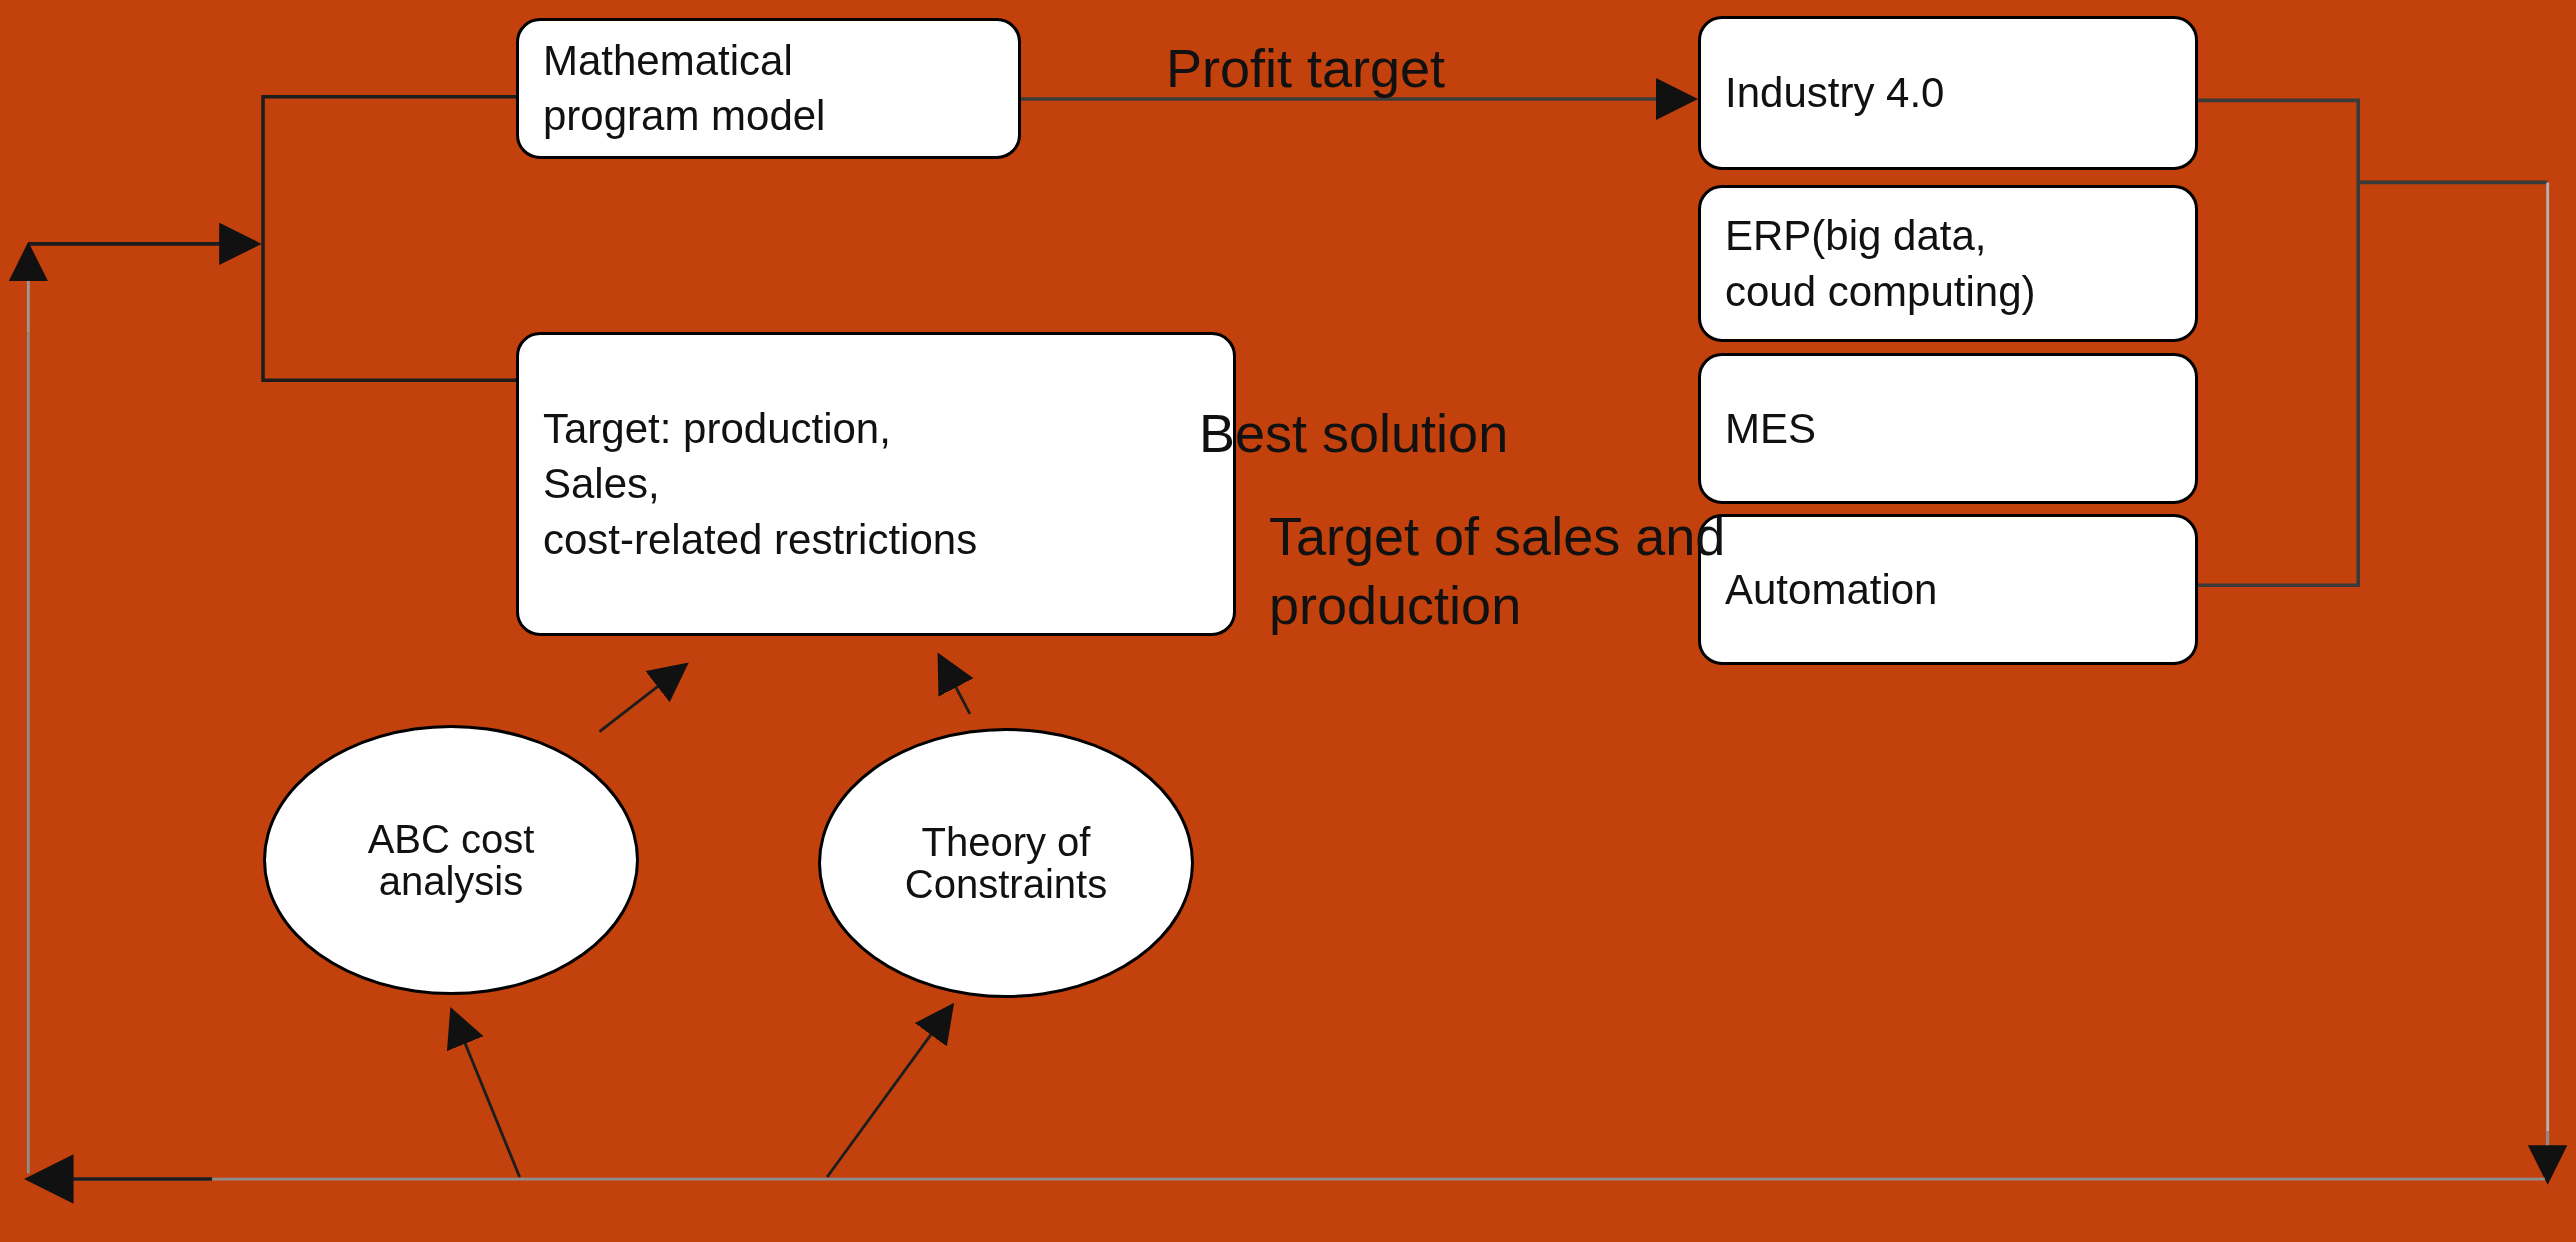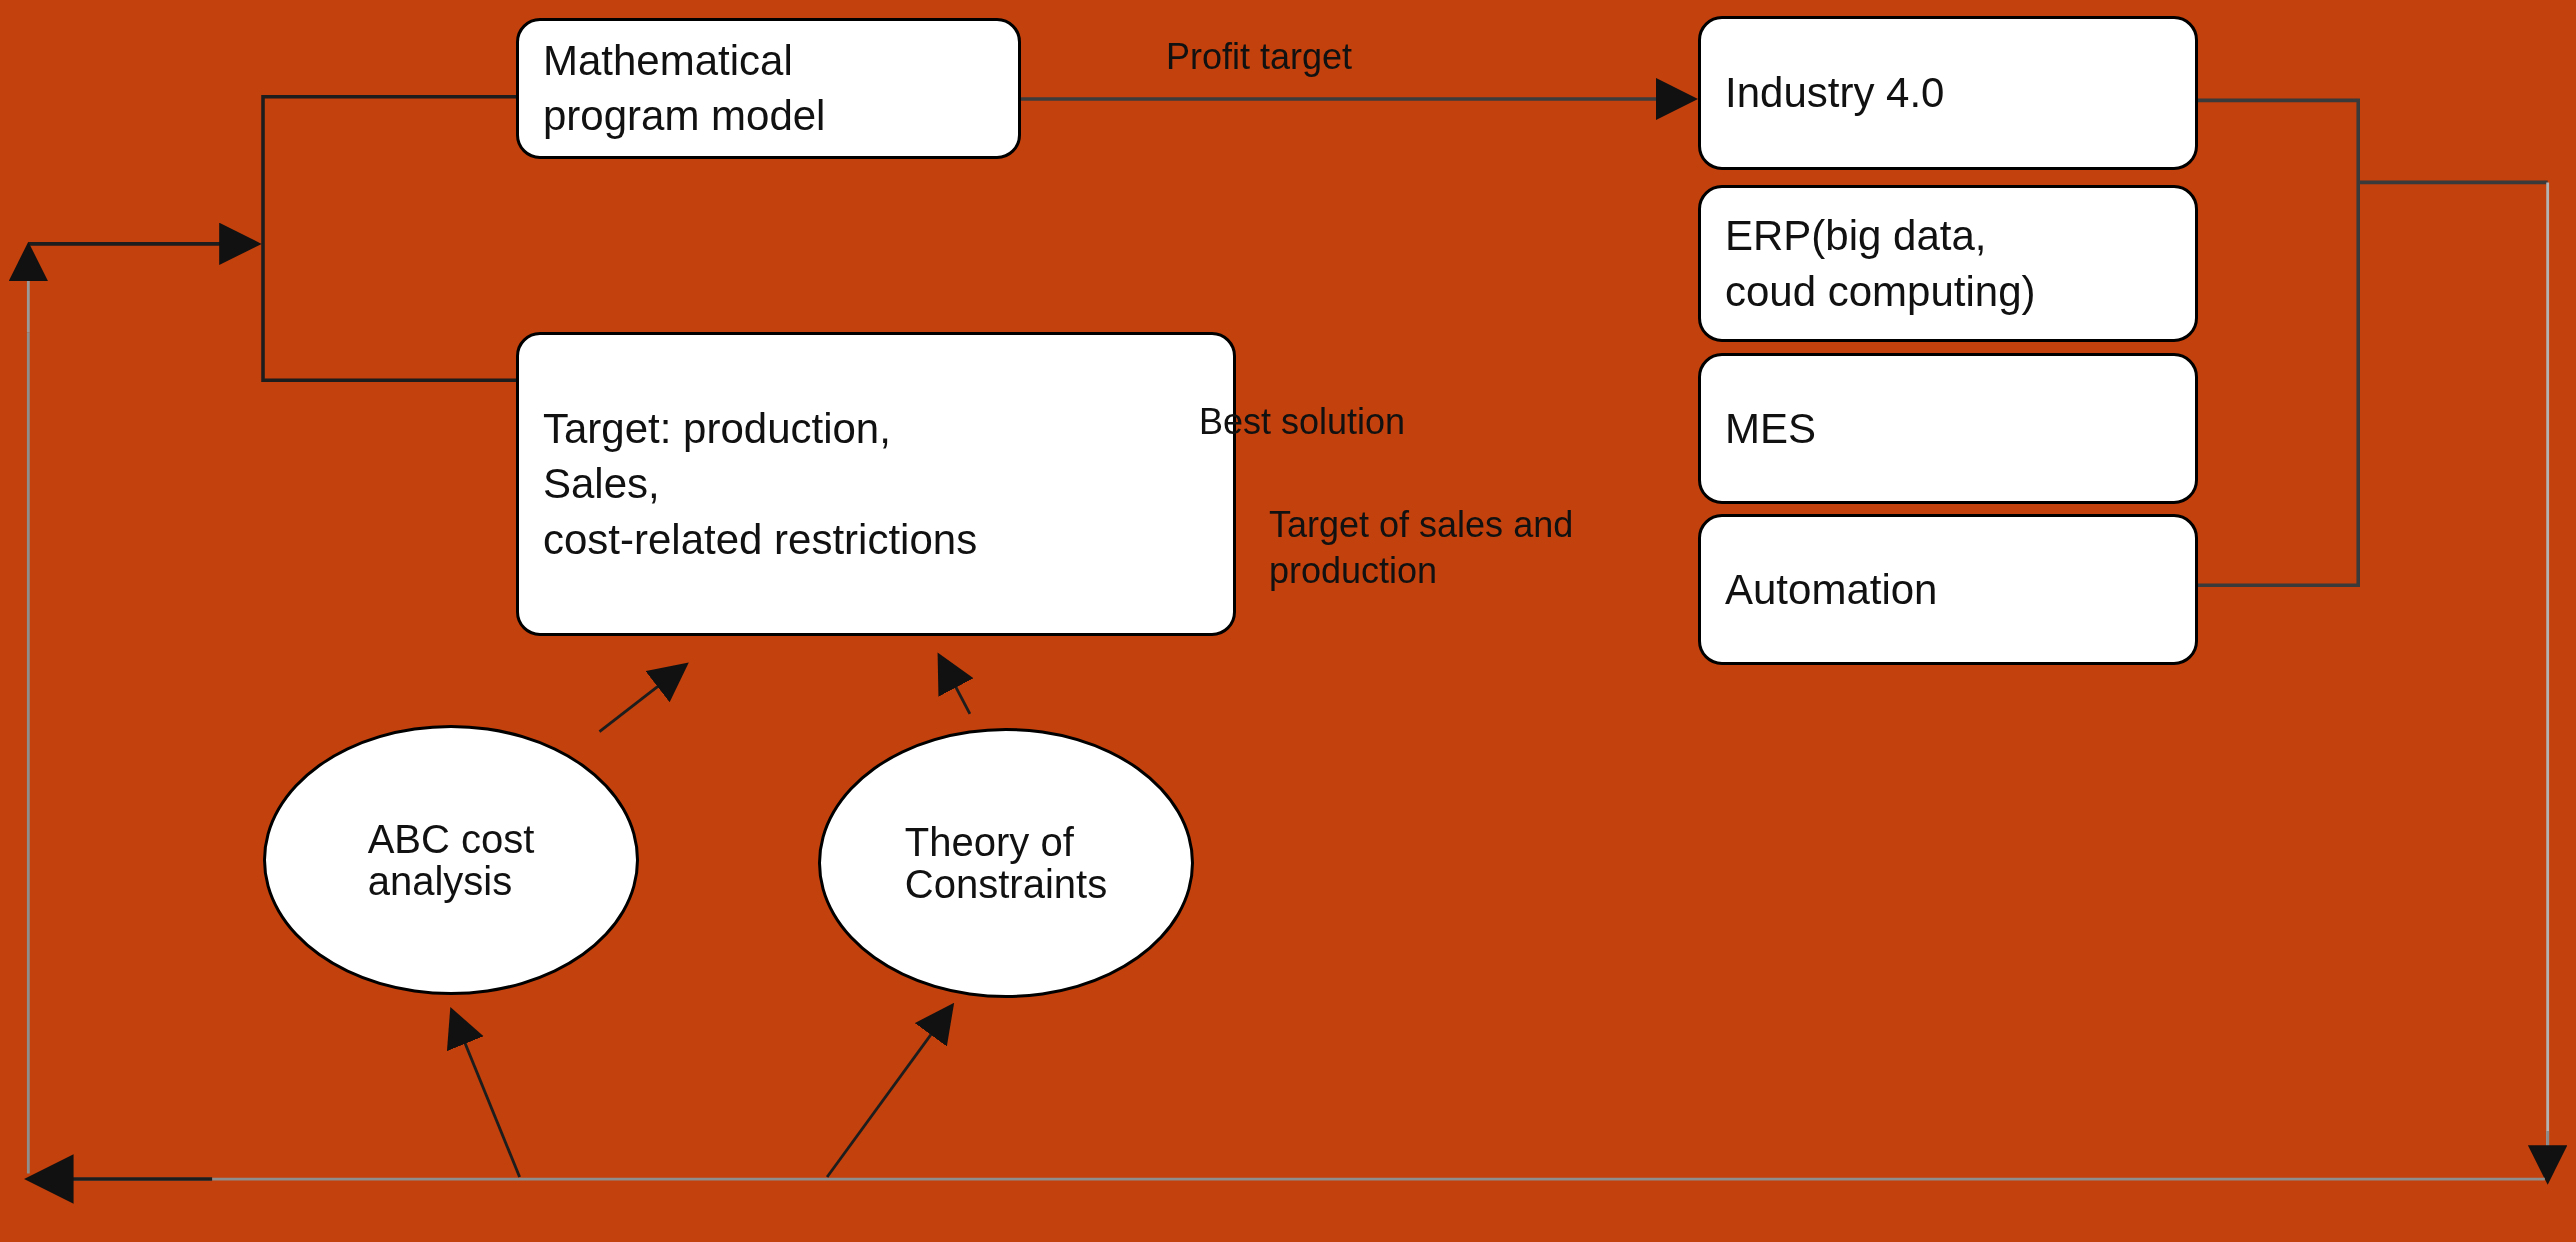--- a/index.html
+++ b/index.html
@@ -32,31 +32,32 @@
   }
   .ellipse{
     position:absolute;
     box-sizing:border-box;
     background:#ffffff;
     border:3.5px solid #000000;
     border-radius:50%;
     display:flex;
     align-items:center;
     justify-content:center;
+    text-align:center;
     z-index:3;
   }
   .ellipse .txt{
     font-size:40px;
     line-height:1.06;
     color:#111111;
     white-space:pre-line;
   }
   .lbl{
     position:absolute;
-    font-size:36px;
+    font-size:54px;
     line-height:1.28;
     color:#111111;
     white-space:pre-line;
     z-index:4;
   }
 </style>
 </head>
 <body>
 
 <div id="stage">

